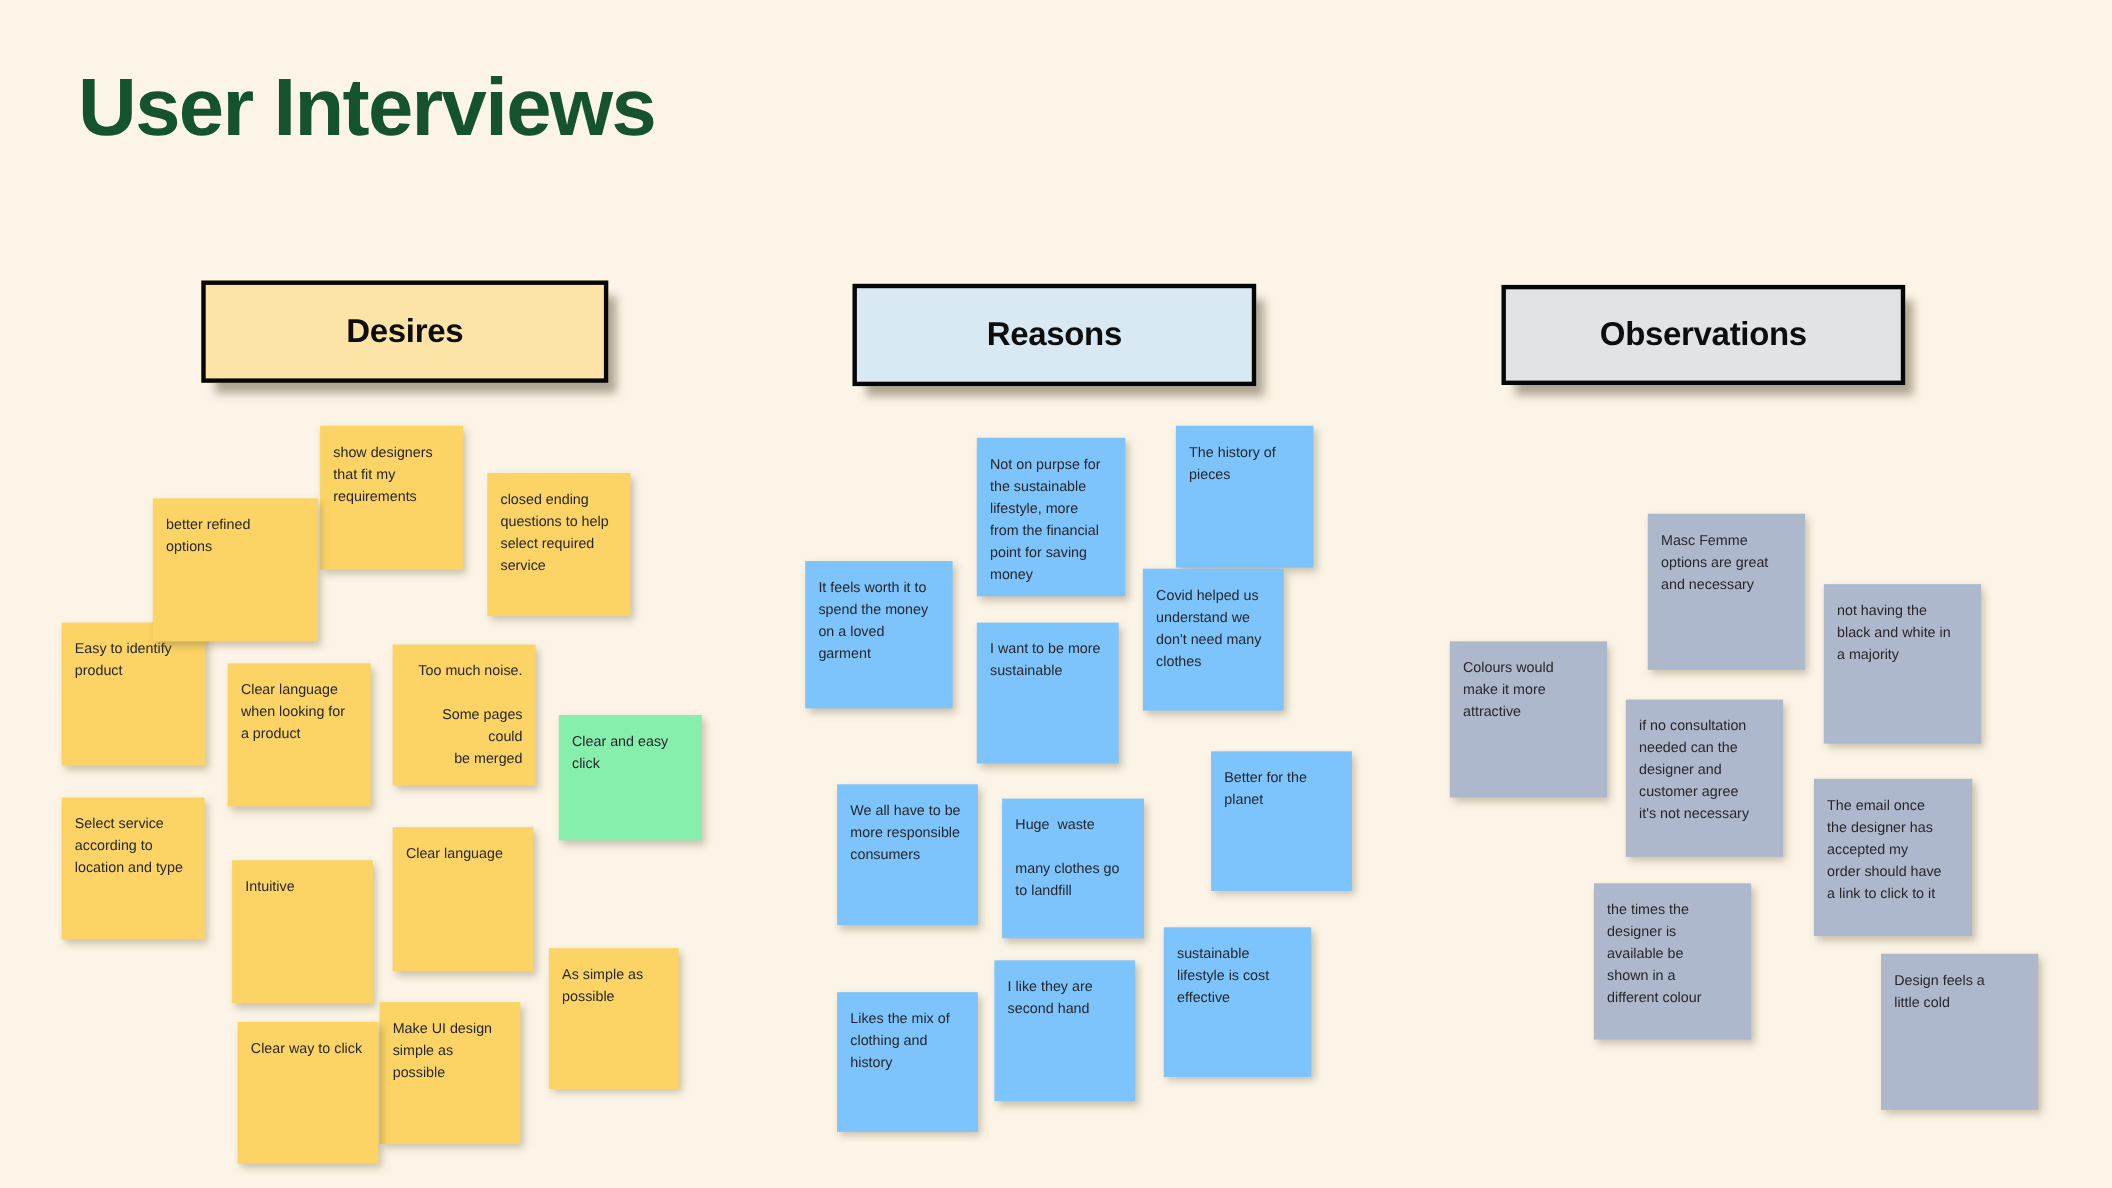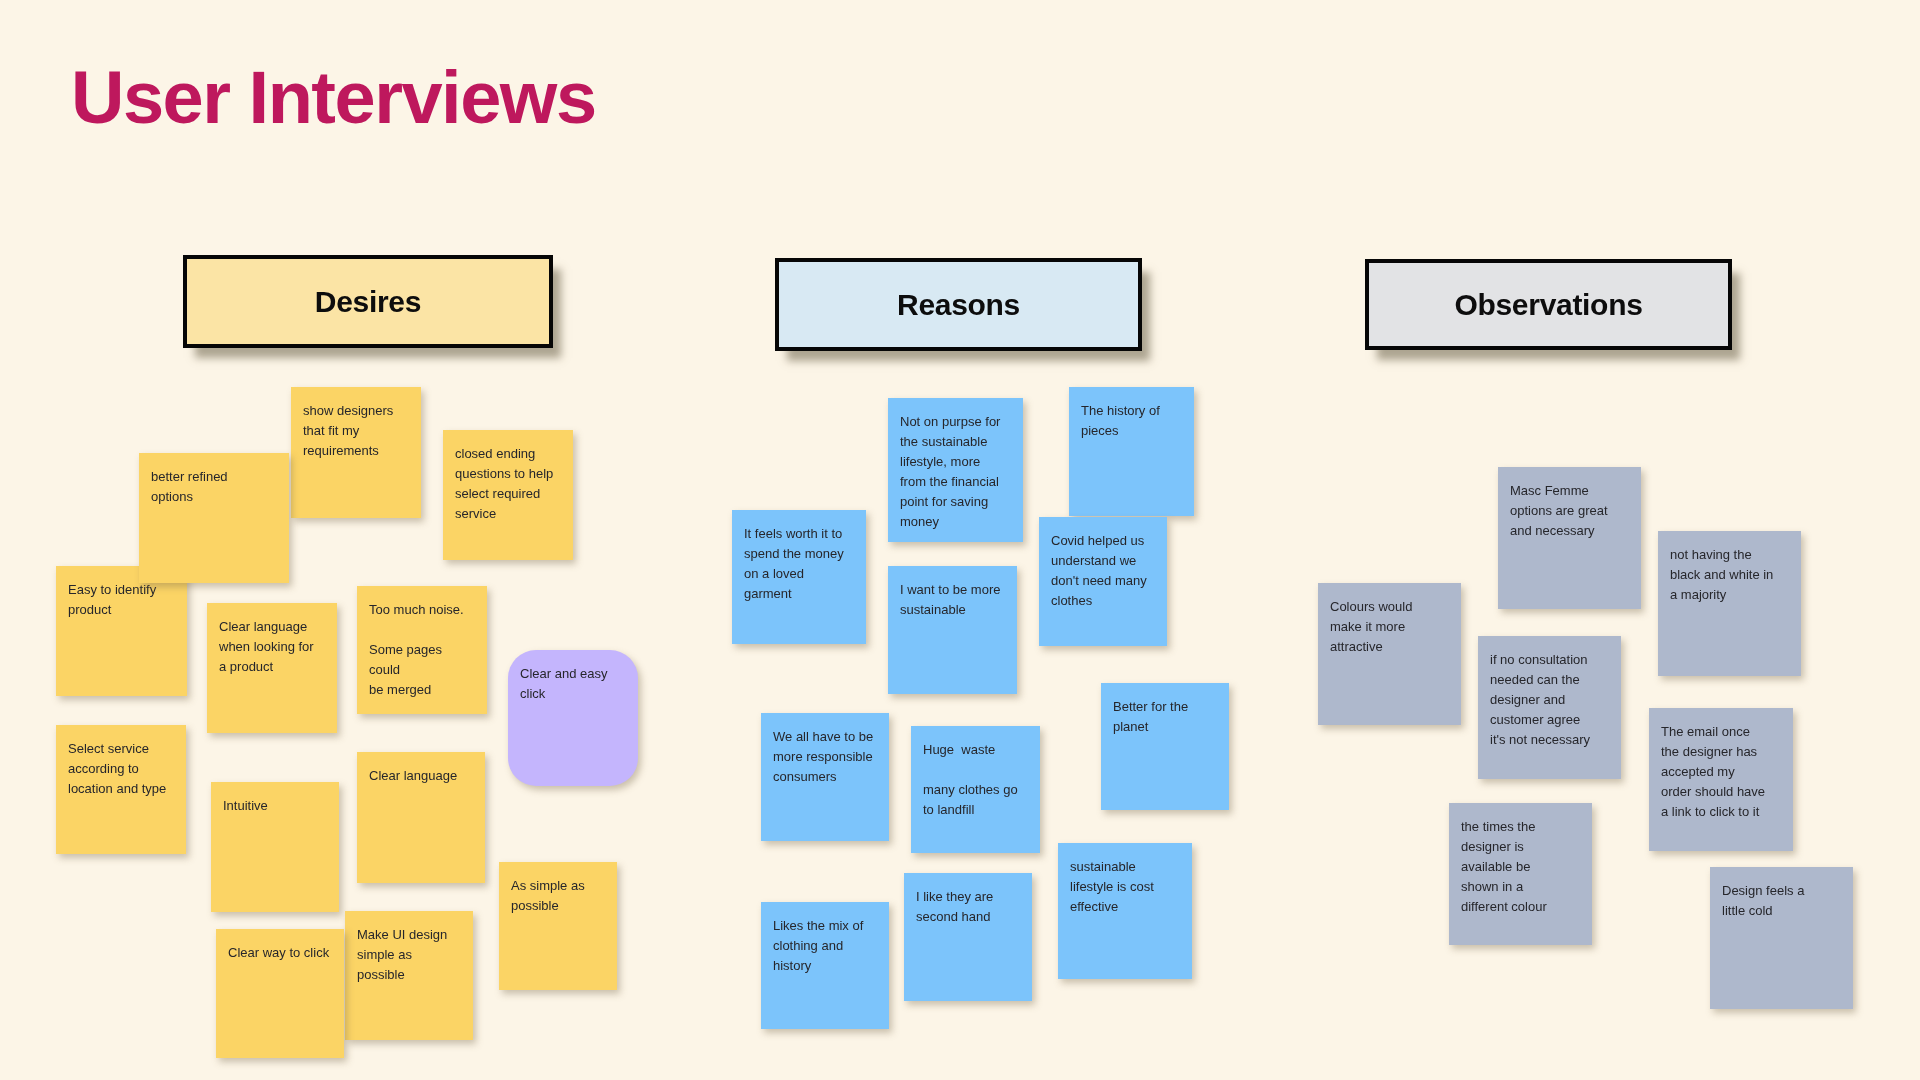--- a/index.html
+++ b/index.html
@@ -15,21 +15,21 @@
     overflow: hidden;
   }
   .board-title {
     position: absolute;
     left: 71px;
     top: 57px;
     margin: 0;
     font-size: 74px;
     font-weight: bold;
     letter-spacing: -1.5px;
-    color: #be185d;
+    color: #14532d;
     line-height: 1.1;
   }
   .header {
     position: absolute;
     box-sizing: border-box;
     border: 4px solid #060606;
     display: flex;
     align-items: center;
     justify-content: center;
     box-shadow: 10px 12px 8px -2px rgba(95, 85, 60, 0.50);
@@ -68,25 +68,25 @@
 questions to help
 select required
 service</div>
     <div class="note" style="left: 56px; top: 566px; width: 131px; height: 130px; background: rgb(251, 212, 101);">Easy to identify
 product</div>
     <div class="note" style="left: 139px; top: 453px; width: 150px; height: 130px; background: rgb(251, 212, 101);">better refined
 options</div>
     <div class="note" style="left: 207px; top: 603px; width: 130px; height: 130px; background: rgb(251, 212, 101);">Clear language
 when looking for
 a product</div>
-    <div class="note" style="left: 357px; top: 586px; width: 130px; height: 128px; background: rgb(251, 212, 101);">Too much noise.
+    <div class="note" style="left: 357px; top: 586px; width: 130px; height: 128px; background: rgb(251, 212, 101); text-align: right;">Too much noise.
 
 Some pages could
 be merged</div>
-    <div class="note" style="left: 508px; top: 650px; width: 130px; height: 136px; background: #c4b5fd; border-radius: 28px;">Clear and easy
+    <div class="note" style="left: 508px; top: 650px; width: 130px; height: 114px; background: #86efac;">Clear and easy
 click</div>
     <div class="note" style="left: 56px; top: 725px; width: 130px; height: 129px; background: rgb(251, 212, 101);">Select service
 according to
 location and type</div>
     <div class="note" style="left: 211px; top: 782px; width: 128px; height: 130px; background: rgb(251, 212, 101);">Intuitive</div>
     <div class="note" style="left: 357px; top: 752px; width: 128px; height: 131px; background: rgb(251, 212, 101);">Clear language</div>
     <div class="note" style="left: 499px; top: 862px; width: 118px; height: 128px; background: rgb(251, 212, 101);">As simple as
 possible</div>
     <div class="note" style="left: 345px; top: 911px; width: 128px; height: 129px; background: rgb(251, 212, 101);">Make UI design
 simple as possible</div>

